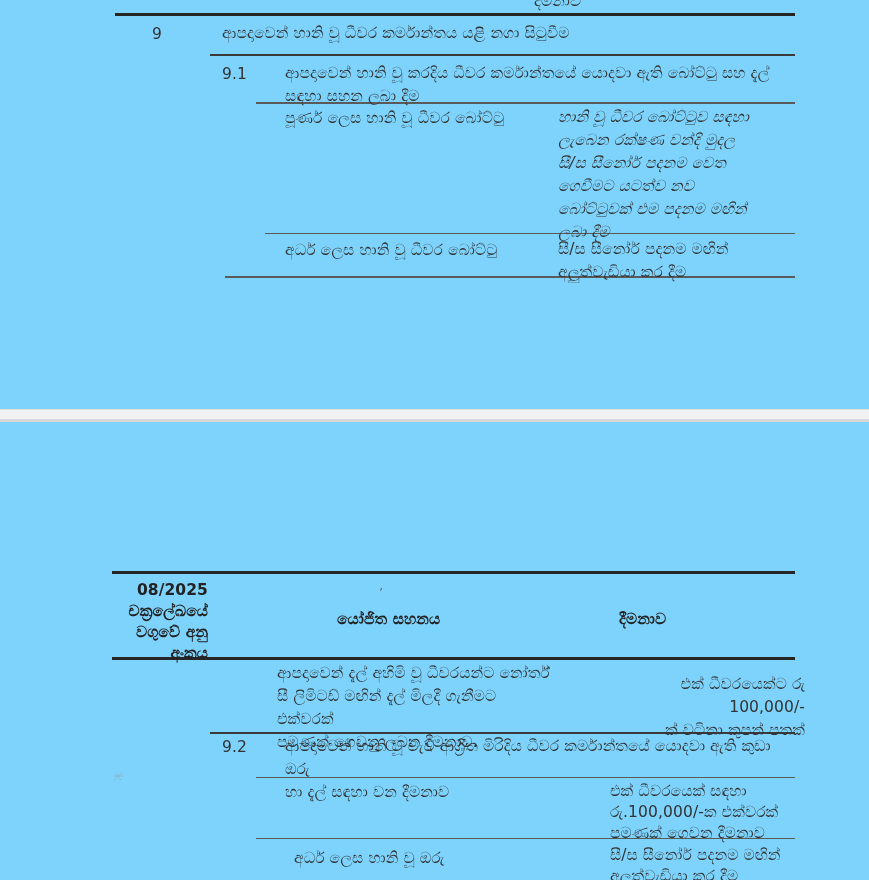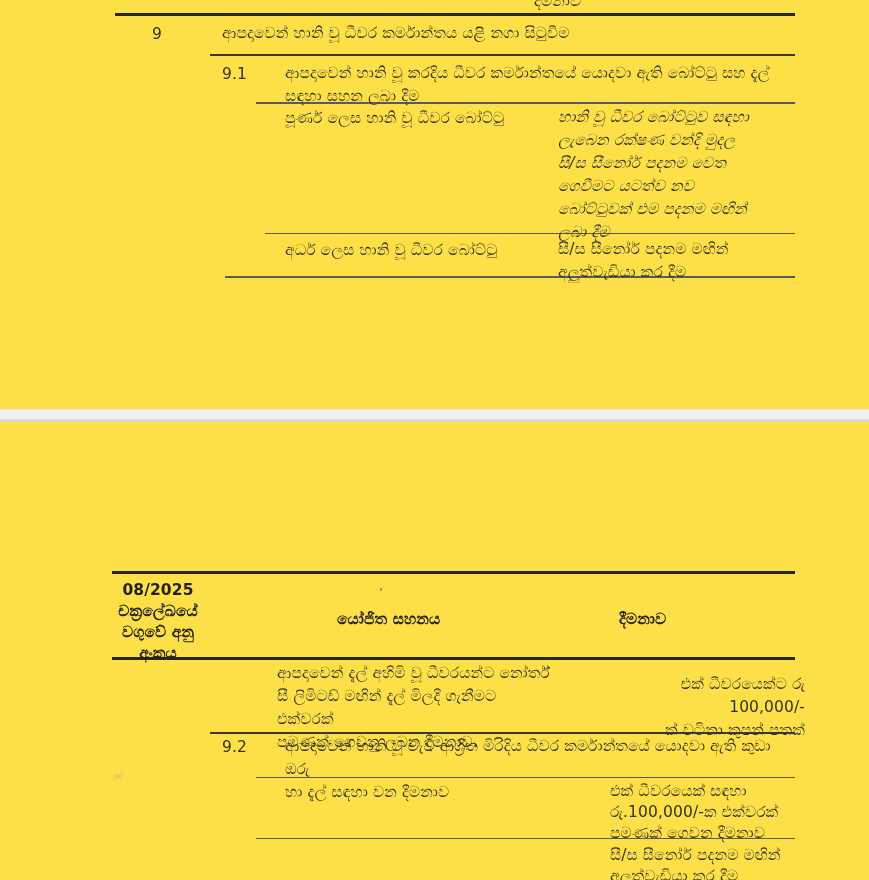--- a/index.html
+++ b/index.html
@@ -6,33 +6,33 @@
     margin: 0;
     padding: 0;
     background: #ffffff;
     font-family: "DejaVu Sans", "Liberation Sans", sans-serif;
   }
   #canvas {
     position: relative;
     width: 869px;
     height: 880px;
     overflow: hidden;
-    background: #fde047;
+    background: #7dd3fc;
     color: #323232;
   }
   .t {
     position: absolute;
     font-size: 15.5px;
     line-height: 23px;
     white-space: pre-line;
     color: #323232;
     letter-spacing: 0.1px;
   }
   .bold { font-weight: bold; color: #222; }
-  .center { text-align: center; }
+  .center { text-align: right; }
   .hline {
     position: absolute;
     background: #3a3a3a;
   }
   .thick { background: #262626; }
   .thin  { background: #5a5a5a; }
   .page-gap {
     position: absolute;
     left: 0;
     width: 869px;
@@ -104,20 +104,21 @@
 ක් වටිනා කුපන් පතක්</div>
 
   <div class="t" style="left:222px; top:736px;">9.2</div>
   <div class="t" style="left:285px; top:735px; width:515px;">ආපදාවෙන් හානි වූ වැව් ආශ්‍රිත මිරිදිය ධීවර කර්මාන්තයේ යොදවා ඇති කුඩා ඔරු
 හා දැල් සඳහා වන දීමනාව</div>
 
   <div class="t" style="left:610px; top:781px; width:195px; line-height:21px;">එක් ධීවරයෙක් සඳහා
 රු.100,000/-ක එක්වරක්
 පමණක් ගෙවන දීමනාව</div>
 
+  <div class="t" style="left:294px; top:847px; width:265px;">අර්ධ ලෙස හානි වූ ඔරු</div>
   <div class="t" style="left:610px; top:845px; width:195px; line-height:21px;">සී/ස සීනෝර් පදනම මඟින්
 අලුත්වැඩියා කර දීම</div>
 
   <svg class="speck" style="left:111px; top:768px;" width="16" height="16" viewBox="0 0 16 16">
     <path d="M3 12 L12 4 M5 5 L10 12 M2 8 L13 8" stroke="#9a9a9a" stroke-width="0.8" fill="none"></path>
   </svg>
 
 </div>
 
 </body></html>

